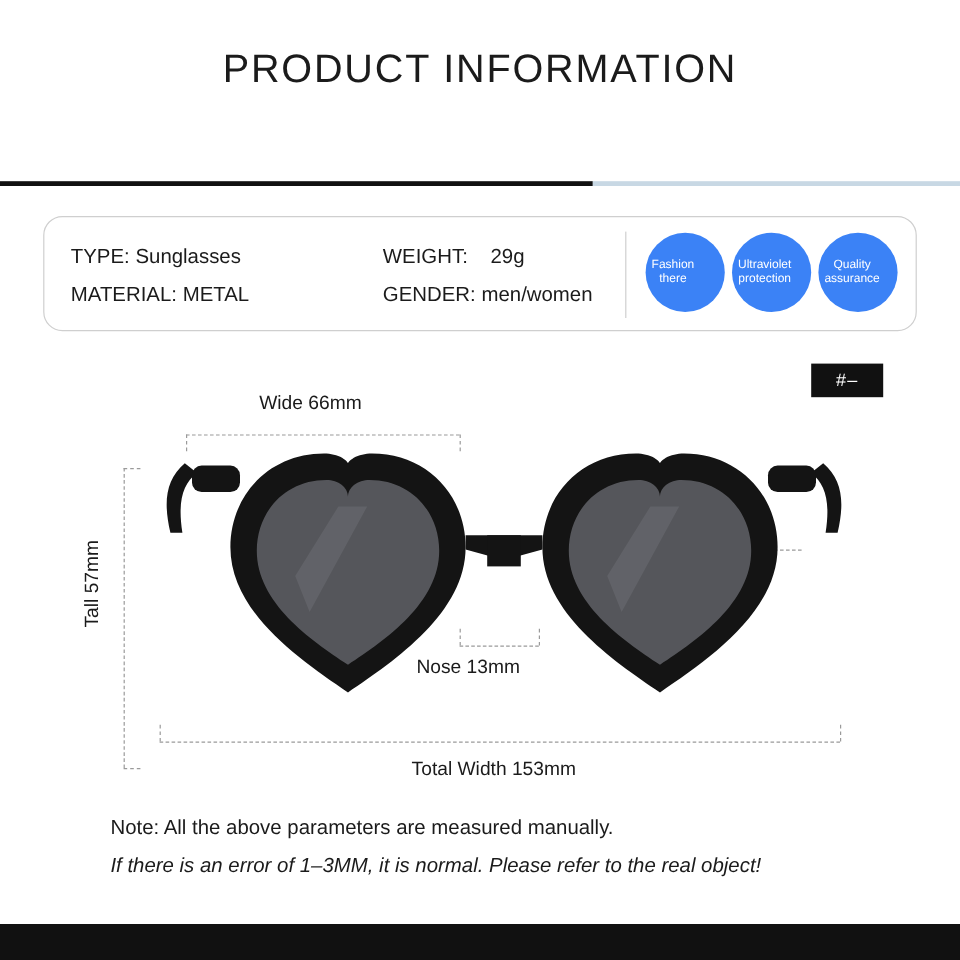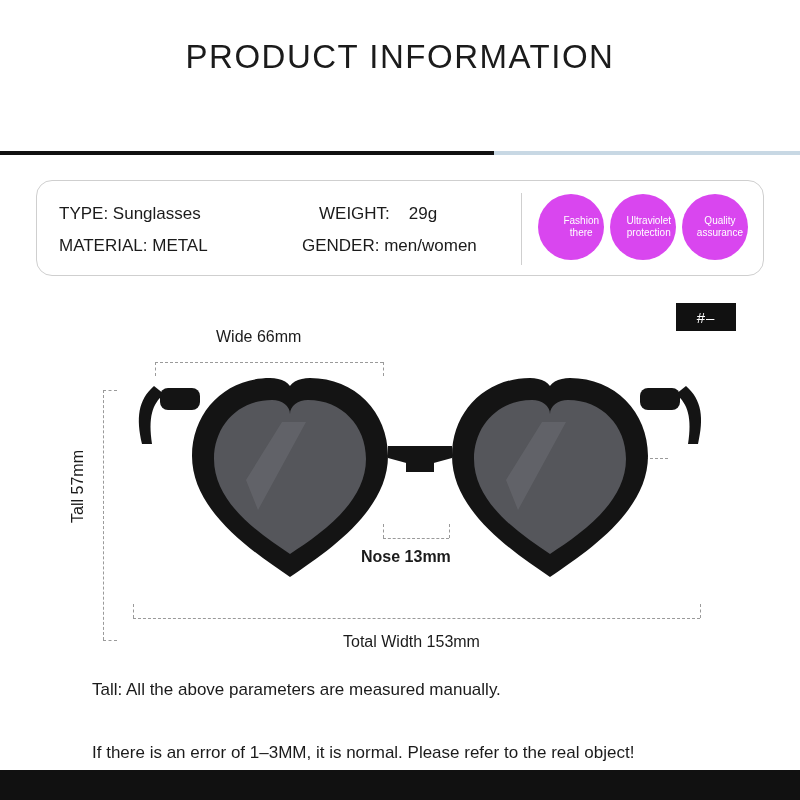--- a/index.html
+++ b/index.html
@@ -69,42 +69,42 @@
     font-size: 17px;
     color: #1b1b1b;
     white-space: nowrap;
   }
   .spec-label { color: #1b1b1b; }
   .spec-value { color: #1b1b1b; }
 
   .spec-r1c1 { left: 22px; top: 23px; }
   .spec-r2c1 { left: 22px; top: 55px; }
   .spec-r1c2 { left: 282px; top: 23px; }
-  .spec-r2c2 { left: 265px; top: 55px; }
+  .spec-r2c2 { left: 282px; top: 55px; }
 
   .spec-divider {
     position: absolute;
     left: 484px;
     top: 12px;
     width: 1px;
     height: 72px;
     background: #cfcfcf;
   }
 
   .badge {
     position: absolute;
     top: 13px;
     width: 66px;
     height: 66px;
     border-radius: 50%;
-    background: #d946ef;
+    background: #3b82f6;
     color: #ffffff;
     display: flex;
     align-items: center;
-    justify-content: flex-end;
+    justify-content: flex-start;
     text-align: center;
     font-size: 10px;
     line-height: 12px;
     padding: 0 5px;
     box-sizing: border-box;
   }
   .badge-1 { left: 501px; }
   .badge-2 { left: 573px; }
   .badge-3 { left: 645px; }
 
@@ -135,21 +135,21 @@
 
   .dim-label {
     position: absolute;
     font-size: 16px;
     color: #1b1b1b;
     white-space: nowrap;
   }
   .dim-label .num { color: #1b1b1b; }
 
   .lbl-wide   { left: 216px; top: 38px; }
-  .lbl-nose   { left: 361px; top: 258px; font-weight: bold; }
+  .lbl-nose   { left: 347px; top: 258px; }
   .lbl-total  { left: 330px; top: 343px; margin-left: 13px; }
   .lbl-long   { left: 676px; top: 178px; width: 90px; white-space: normal; line-height: 24px; }
 
   .lbl-tall {
     left: 68px;
     top: 160px;
     writing-mode: vertical-rl;
     transform: rotate(180deg);
     line-height: 20px;
     text-align: center;
@@ -200,21 +200,21 @@
   }
 
   
   .note {
     position: absolute;
     left: 92px;
     font-size: 17px;
     color: #1b1b1b;
   }
   .note-1 { top: 680px; }
-  .note-2 { top: 743px; }
+  .note-2 { top: 712px; font-style: italic; }
 
   
   .bottom-bar {
     position: absolute;
     left: 0;
     top: 770px;
     width: 800px;
     height: 30px;
     background: #111111;
   }
@@ -357,17 +357,17 @@
       <span class="num">13mm</span>
     </div>
 
     <div class="dim-label lbl-total">
       <span>Total Width</span>
       <span class="num">153mm</span>
     </div>
 
   </div>
 
-  <div class="note note-1">Tall: All the above parameters are measured manually.</div>
+  <div class="note note-1">Note: All the above parameters are measured manually.</div>
   <div class="note note-2">If there is an error of 1–3MM, it is normal. Please refer to the real object!</div>
 
   <div class="bottom-bar"></div>
 </div>
 
 </body></html>

